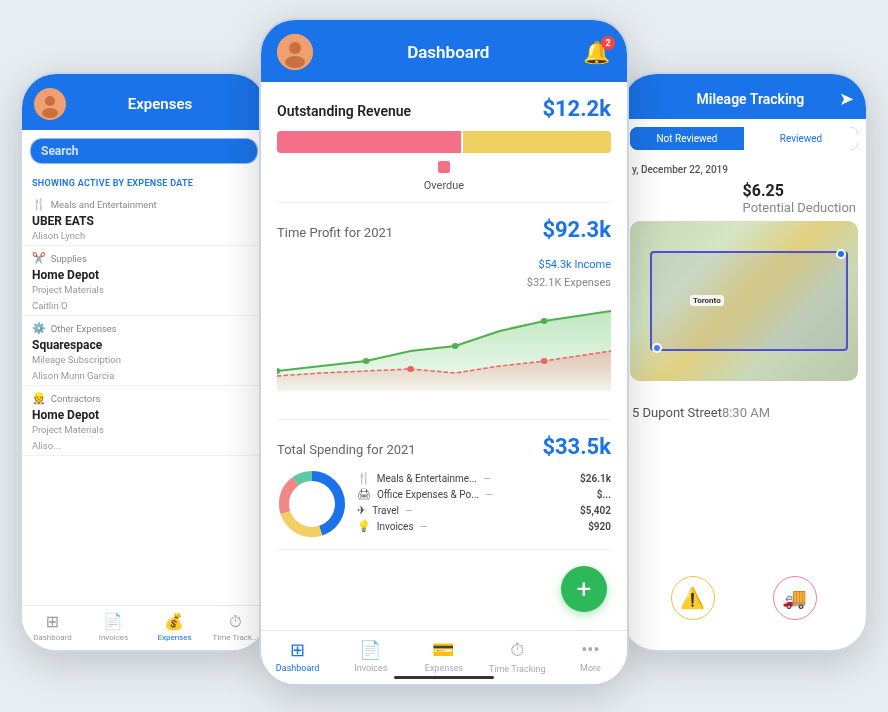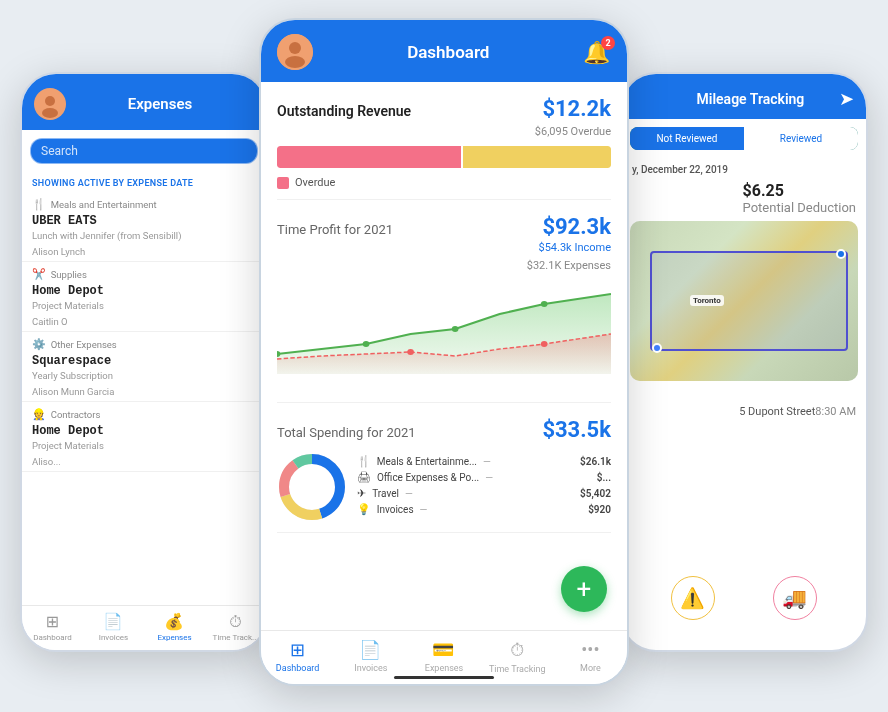--- a/index.html
+++ b/index.html
@@ -82,20 +82,21 @@
       font-weight: 600;
     }
     .search-bar {
       margin: 8px;
       background: #1a73e8;
       border: 1px solid rgba(255,255,255,0.5);
       border-radius: 12px;
       padding: 5px 10px;
       color: rgba(255,255,255,0.8);
       font-size: 12px;
+      font-weight: bold;
     }
     .showing-label {
       padding: 6px 10px 4px;
       font-size: 9px;
       color: #888;
       letter-spacing: 0.3px;
     }
     .showing-label span { color: #1a73e8; font-weight: 600; }
     .expense-group { border-bottom: 1px solid #f0f0f0; }
     .expense-category {
@@ -105,21 +106,20 @@
       gap: 5px;
       color: #888;
       font-size: 9.5px;
     }
     .expense-category .cat-icon { font-size: 11px; }
     .expense-item-name {
       padding: 1px 10px 1px;
       font-size: 12px;
       font-weight: 700;
       color: #222;
-      font-family: Liberation Mono, monospace;
     }
     .expense-sub {
       padding: 1px 10px 4px;
       font-size: 9.5px;
       color: #999;
     }
     .expenses-bottom-nav {
       position: absolute;
       bottom: 0;
       left: 0;
@@ -234,23 +234,23 @@
       position: absolute;
       font-size: 8px;
       font-weight: 700;
       color: #333;
       background: rgba(255,255,255,0.85);
       padding: 1px 3px;
       border-radius: 3px;
     }
     .address-row {
       display: flex;
-      justify-content: flex-end;
+      justify-content: flex-start;
       padding: 4px 10px;
-      font-size: 11px;
+      font-size: 13px;
       color: #555;
       margin-top: 20px;
     }
     .address-time { color: #888; }
     .mileage-bottom-icons {
       display: flex;
       justify-content: space-around;
       padding: 10px 20px;
       position: absolute;
       bottom: 20px;
@@ -360,38 +360,40 @@
       gap: 2px;
     }
     .bar-pink { background: #f47088; flex: 0 0 55%; border-radius: 3px 0 0 3px; }
     .bar-yellow { background: #f0d060; flex: 1; border-radius: 0 3px 3px 0; }
     .overdue-legend {
       display: flex;
       align-items: center;
       gap: 6px;
       font-size: 11px;
       color: #555;
+      flex-direction: column;
     }
     .legend-dot {
       width: 12px;
       height: 12px;
       border-radius: 2px;
       background: #f47088;
     }
     
     .chart-area {
       height: 100px;
       position: relative;
       margin: 8px 0;
     }
     .profit-labels {
       text-align: right;
       font-size: 11px;
       color: #666;
       line-height: 1.6;
+      margin-top: 14px;
     }
     .profit-labels .income { color: #1a73e8; }
     .profit-labels .expense { color: #888; }
     
     .spending-row {
       display: flex;
       align-items: center;
       gap: 10px;
       margin-top: 6px;
     }
@@ -482,41 +484,40 @@
   <div class="showing-label">
     <span>SHOWING</span> <span>ACTIVE BY EXPENSE DATE</span>
   </div>
 
   <div class="expense-group">
     <div class="expense-category">
       <span class="cat-icon">🍴</span>
       <span>Meals and Entertainment</span>
     </div>
     <div class="expense-item-name">UBER EATS</div>
-    <div class="expense-sub">Lunch with Jennifer (from Sensibill)</div>
     <div class="expense-sub">Alison Lynch</div>
   </div>
 
   <div class="expense-group">
     <div class="expense-category">
       <span class="cat-icon">✂️</span>
       <span>Supplies</span>
     </div>
     <div class="expense-item-name">Home Depot</div>
     <div class="expense-sub">Project Materials</div>
     <div class="expense-sub">Caitlin O</div>
   </div>
 
   <div class="expense-group">
     <div class="expense-category">
       <span class="cat-icon">⚙️</span>
       <span>Other Expenses</span>
     </div>
     <div class="expense-item-name">Squarespace</div>
-    <div class="expense-sub">Yearly Subscription</div>
+    <div class="expense-sub">Mileage Subscription</div>
     <div class="expense-sub">Alison Munn Garcia</div>
   </div>
 
   <div class="expense-group">
     <div class="expense-category">
       <span class="cat-icon">👷</span>
       <span>Contractors</span>
     </div>
     <div class="expense-item-name">Home Depot</div>
     <div class="expense-sub">Project Materials</div>
@@ -600,21 +601,20 @@
     </div>
   </div>
 
   <div class="dash-content">
 
     <div class="dash-section">
       <div class="section-header">
         <div class="section-title">Outstanding Revenue</div>
         <div class="section-amount">$12.2k</div>
       </div>
-      <div class="overdue-row">$6,095 Overdue</div>
       <div class="revenue-bar">
         <div class="bar-pink"></div>
         <div class="bar-yellow"></div>
       </div>
       <div class="overdue-legend">
         <div class="legend-dot"></div>
         <span>Overdue</span>
       </div>
     </div>
 

